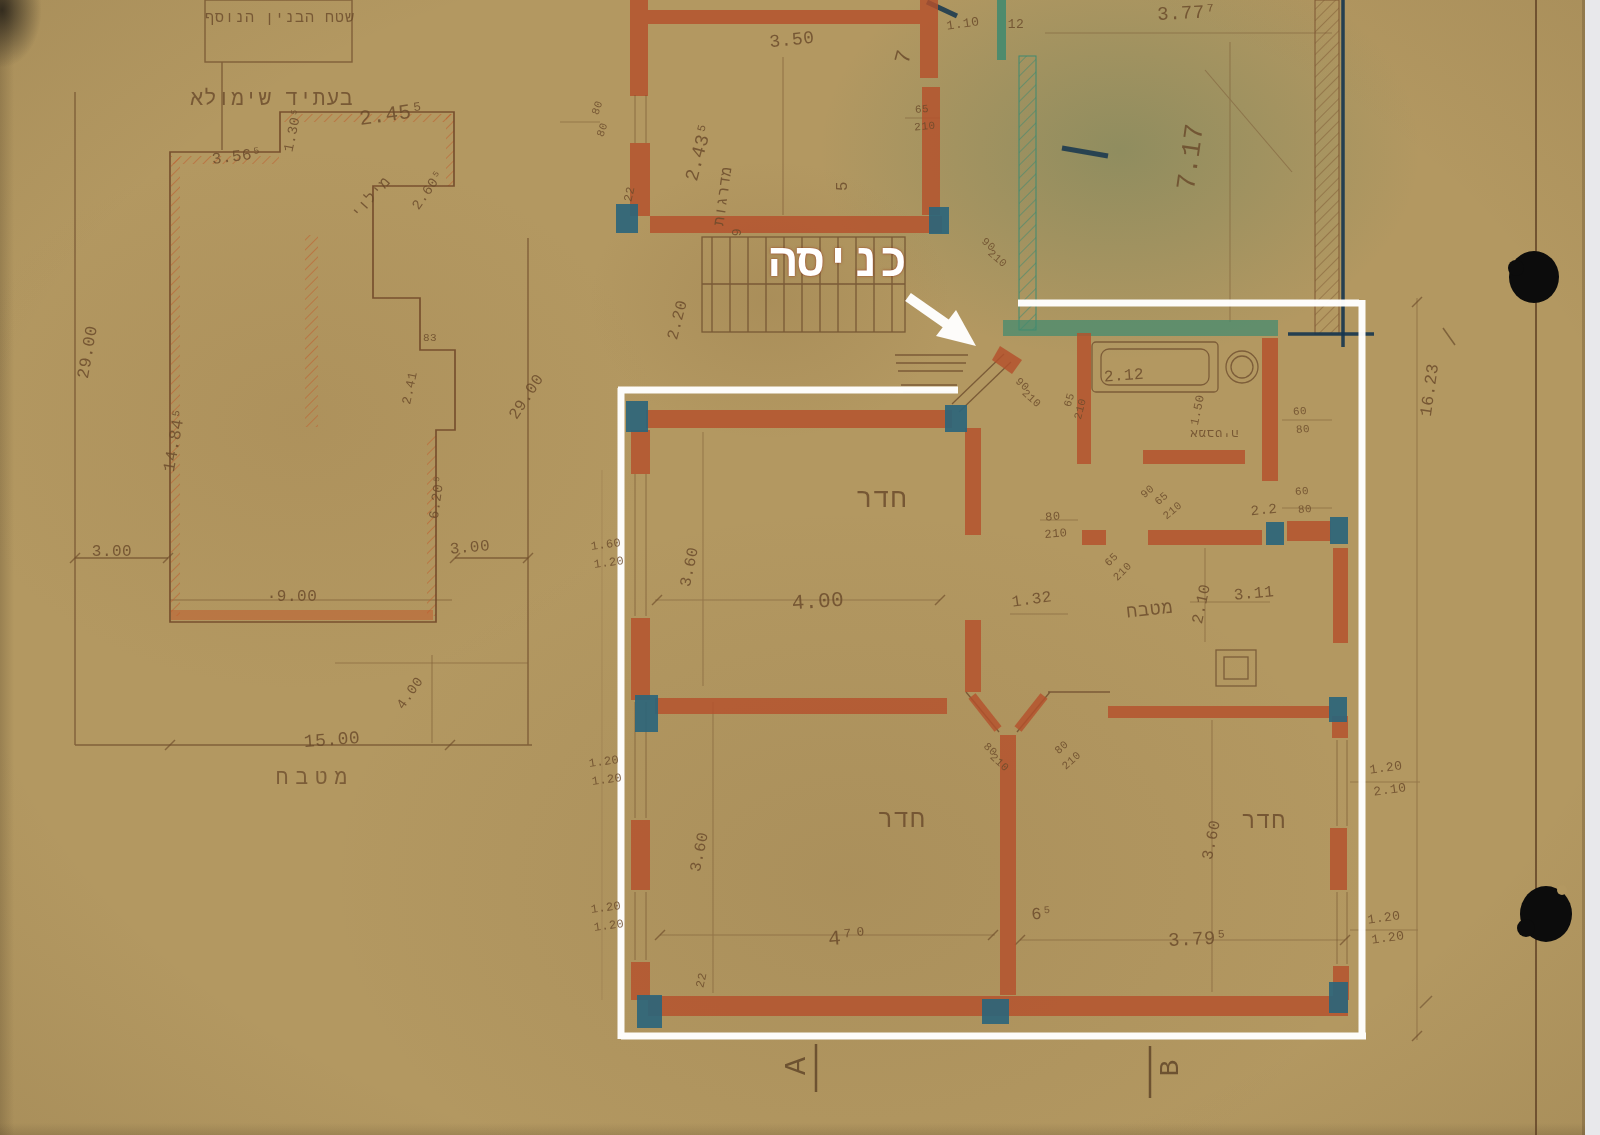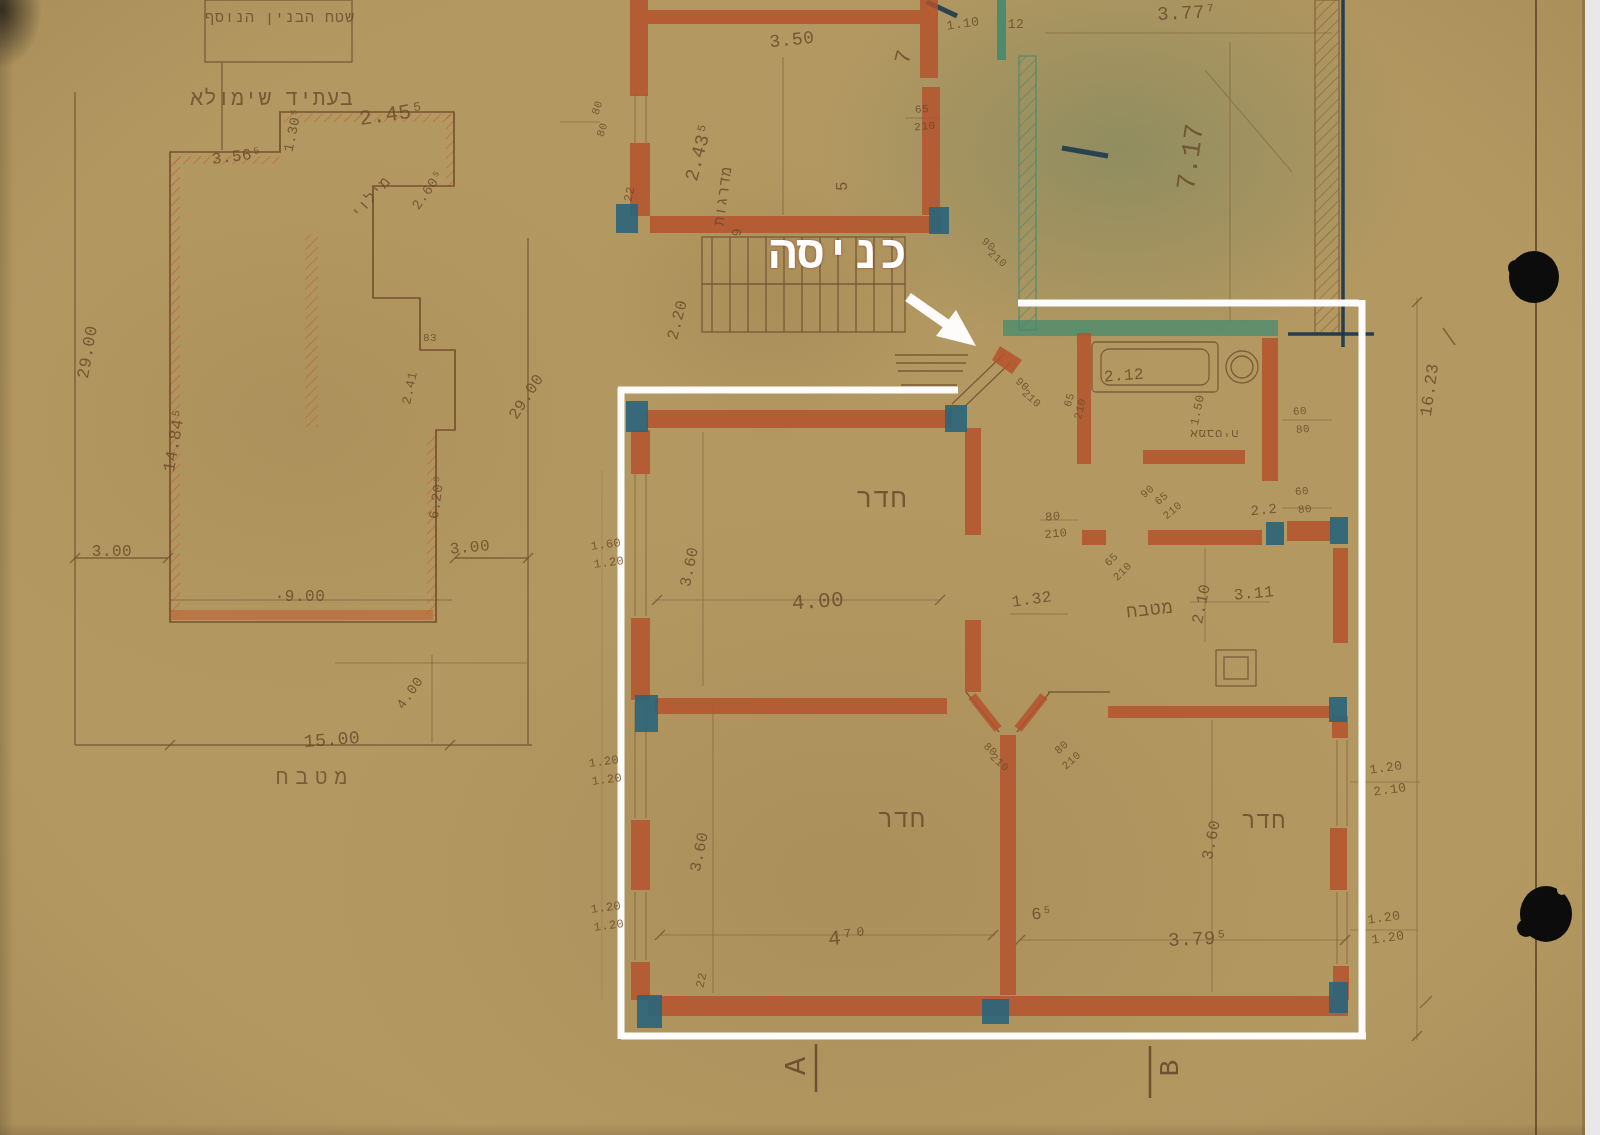--- a/index.html
+++ b/index.html
@@ -260,21 +260,21 @@
 <div class="lb" style="left:293px;top:130px;font-size:14px;--r:-78deg;">1.30⁵</div>
 <div class="lb" style="left:392px;top:115px;font-size:21px;--r:-8deg;">2.45⁵</div>
 <div class="lb" style="left:428px;top:190px;font-size:14px;--r:-55deg;">2.60⁵</div>
 <div class="lb" style="left:88px;top:352px;font-size:17px;--r:-80deg;">29.00</div>
 <div class="lb" style="left:175px;top:440px;font-size:17px;--r:-80deg;">14.84⁵</div>
 <div class="lb" style="left:430px;top:338px;font-size:11px;">83</div>
 <div class="lb" style="left:410px;top:388px;font-size:13px;--r:-78deg;">2.41</div>
 <div class="lb" style="left:437px;top:497px;font-size:14px;--r:-82deg;">6.20⁵</div>
 <div class="lb" style="left:527px;top:397px;font-size:16px;--r:-57deg;">29.00</div>
 <div class="lb" style="left:112px;top:552px;font-size:16px;">3.00</div>
-<div class="lb" style="left:300px;top:597px;font-size:16px;">·9.00</div>
+<div class="lb" style="left:292px;top:597px;font-size:16px;">·9.00</div>
 <div class="lb" style="left:470px;top:548px;font-size:16px;--r:-5deg;">3.00</div>
 <div class="lb" style="left:410px;top:693px;font-size:14px;--r:-55deg;">4.00</div>
 <div class="lb" style="left:332px;top:740px;font-size:18px;--r:-4deg;">15.00</div>
 
 <div class="lb heb" style="left:724px;top:196px;font-size:15px;--r:-82deg;">מדרגות</div>
 <div class="lb heb" style="left:882px;top:500px;font-size:27px;">חדר</div>
 <div class="lb heb" style="left:1150px;top:610px;font-size:18px;--r:-6deg;">מטבח</div>
 <div class="lb heb" style="left:1214px;top:433px;font-size:12px;--r:180deg;">אמבטיה</div>
 <div class="lb heb" style="left:902px;top:820px;font-size:25px;">חדר</div>
 <div class="lb heb" style="left:1264px;top:822px;font-size:23px;">חדר</div>
@@ -338,17 +338,17 @@
 <div class="lb" style="left:1390px;top:790px;font-size:13px;--r:-8deg;">2.10</div>
 <div class="lb" style="left:1384px;top:918px;font-size:13px;--r:-8deg;">1.20</div>
 <div class="lb" style="left:1388px;top:938px;font-size:13px;--r:-8deg;">1.20</div>
 <div class="lb" style="left:702px;top:980px;font-size:12px;--r:-78deg;">22</div>
 
 <div class="lb" style="left:1430px;top:390px;font-size:17px;--r:-82deg;">16.23</div>
 
 <div class="mark" style="left:797px;top:1066px;font-size:30px;">A</div>
 <div class="mark" style="left:1170px;top:1068px;font-size:28px;">B</div>
 
-<div class="wtext" style="left:838px;top:256px;font-size:46px;">כניסה</div>
+<div class="wtext" style="left:838px;top:264px;font-size:46px;">כניסה</div>
 
 <div class="edge-line"></div>
 <div class="gray-edge"></div>
 </div>
 
 </body></html>

